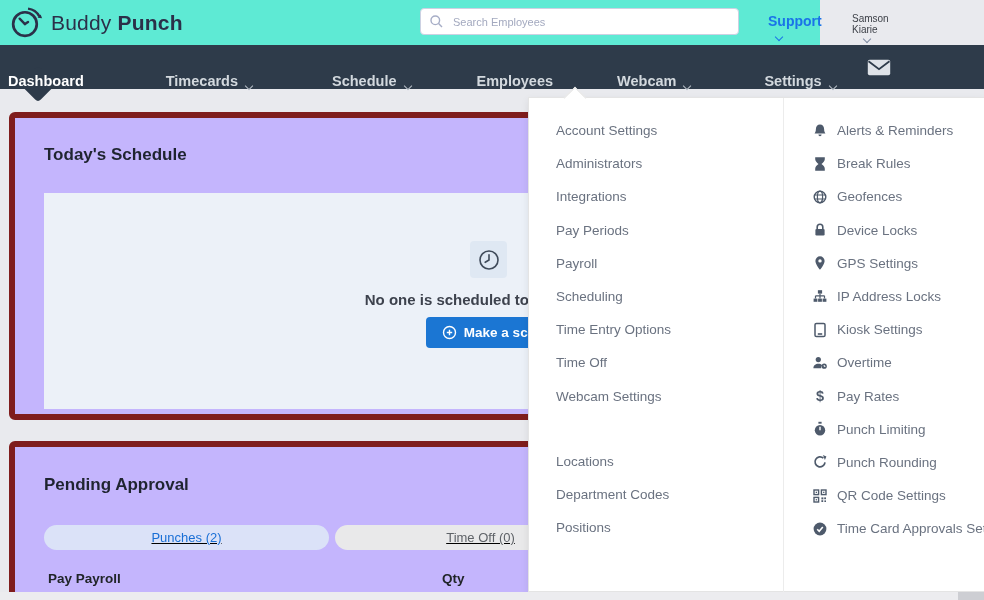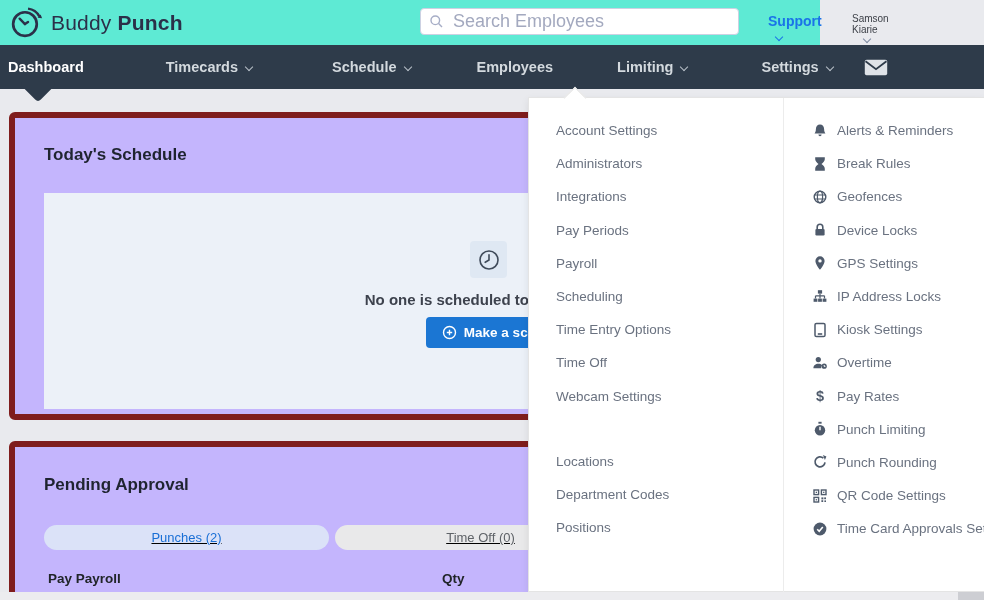--- a/index.html
+++ b/index.html
@@ -6,31 +6,31 @@
   html,body { width:984px; height:600px; overflow:hidden; }
   body { font-family:"Liberation Sans", sans-serif; background:#e9eaee; position:relative; }
 
   
   .header { position:absolute; top:0; left:0; width:820px; height:45px; background:#5eead4; z-index:4; }
   .logo { position:absolute; left:8px; top:4px; display:flex; align-items:center; gap:6px; color:#2b3049; }
   .logo-mark { width:37px; height:37px; }
   .logo-text { font-size:21px; letter-spacing:.2px; }
   .logo-text b { font-weight:bold; }
   .search-wrap { position:absolute; left:420px; top:8px; width:319px; height:27px; }
-  .search-wrap input { width:100%; height:100%; border:1px solid #ccd1e2; border-radius:4px; padding:0 10px 0 32px; font-size:18px; color:#444; outline:none; font-family:inherit; }
+  .search-wrap input { width:100%; height:100%; border:1px solid #ccd1e2; border-radius:4px; padding:0 10px 0 32px; font-size:11px; color:#444; outline:none; font-family:inherit; }
   .search-wrap input::placeholder { color:#a3a9bf; }
   .search-ic { position:absolute; left:9px; top:6px; width:15px; height:15px; }
   .support { position:absolute; left:768px; top:13px; font-size:14px; font-weight:bold; color:#1a73e8; cursor:pointer; }
   .user { position:absolute; left:852px; top:13px; font-size:10px; color:#3b3f46; cursor:pointer; }
   .chev { display:inline-block; width:6px; height:6px; border-right:1.8px solid currentColor; border-bottom:1.8px solid currentColor; transform:rotate(45deg); margin-left:8px; vertical-align:2px; }
   .user .chev { color:#7d8aa0; margin-left:12px; }
 
   
   .navbar { position:absolute; top:45px; left:0; width:984px; height:44px; background:#2e3b4a; z-index:5; display:flex; align-items:center; }
-  .nav-item { color:#d3d9de; font-size:14.5px; font-weight:bold; padding:0 17px; height:44px; display:flex; align-items:center; cursor:pointer; white-space:nowrap; }
+  .nav-item { color:#d3d9de; font-size:14.5px; font-weight:bold; padding:0 17px; height:44px; display:flex; align-items:flex-end; cursor:pointer; white-space:nowrap; }
   .nav-item .chev { color:#b9c1c9; width:6px; height:6px; }
   .nav-item.active { color:#ffffff; }
   .nav-notch { position:absolute; left:25px; bottom:-8px; width:26px; height:26px; background:#2e3b4a; transform:rotate(45deg); border-radius:4px; z-index:-1; }
   .mail { margin-left:14px; width:24px; height:17px; cursor:pointer; }
 
   
   .card { position:absolute; left:9px; width:947px; background:#c4b5fd; border:6px solid #7f1d1d; border-radius:6px; z-index:1; }
   .card-title { font-size:17px; font-weight:bold; color:#1f2430; position:absolute; left:29px; }
 
   .card-today { top:112px; height:308px; }
@@ -109,21 +109,21 @@
       <span class="chev"></span>
   </div>
   <div class="nav-item" style="margin-left:46px;">
     <span>Schedule</span>
       <span class="chev"></span>
   </div>
   <div class="nav-item" style="margin-left:32px;">
     <span>Employees</span>
   </div>
   <div class="nav-item" style="margin-left:30px;">
-    <span>Limiting</span>
+    <span>Webcam</span>
       <span class="chev"></span>
   </div>
   <div class="nav-item" style="margin-left:40px;">
     <span>Settings</span>
       <span class="chev"></span>
   </div>
   <svg class="mail" viewBox="0 0 24 17">
     <rect x="0.8" y="0.8" width="22.4" height="15.4" rx="1.8" fill="#dfe3e8"></rect>
     <path d="M1.5 2.2L12 10.2 22.5 2.2" fill="none" stroke="#2e3b4a" stroke-width="1.8"></path>
   </svg>

